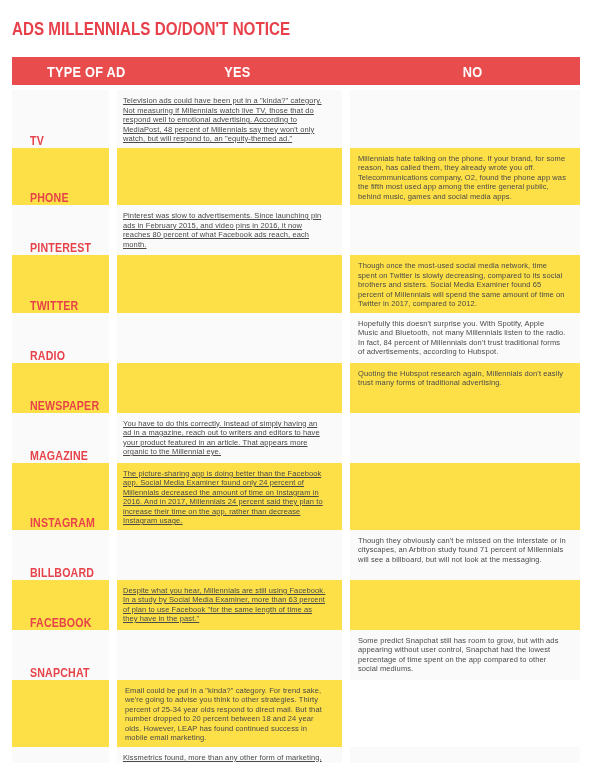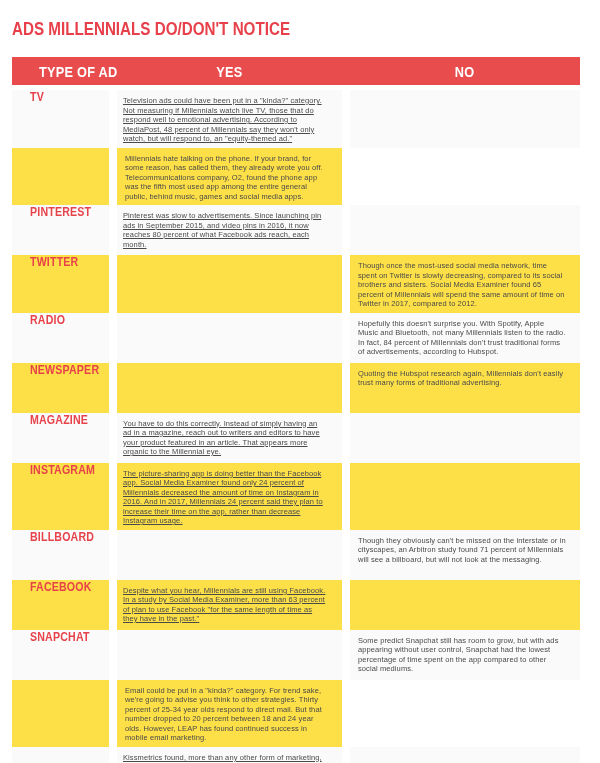--- a/index.html
+++ b/index.html
@@ -36,38 +36,39 @@
   .grid-cols {
     display: grid;
     grid-template-columns: 97px 225px 230px;
     column-gap: 8px;
   }
   .header-bar {
     background: #e84c4c;
     height: 28px;
     align-items: center;
     margin-bottom: 5px;
+    padding-left: 8px;
   }
   .header-cell {
     color: #ffffff;
     font-weight: bold;
     font-size: 15px;
     letter-spacing: 0.3px;
     white-space: nowrap;
     justify-self: center;
   }
   .h-type { transform: translateX(18px) scaleX(0.85); }
   .h-yes  { transform: scaleX(0.85); }
   .h-no   { transform: scaleX(0.85); }
   .row { min-height: 50px; }
   .row.odd  > div { background: #fafafa; }
   .row.even > div { background: #fde047; }
   .label-cell {
     display: flex;
-    align-items: flex-start;
+    align-items: flex-end;
     padding-left: 18px;
     box-sizing: border-box;
   }
   .ad-label {
     color: #e7424a;
     font-weight: bold;
     font-size: 12.5px;
     letter-spacing: 0.2px;
     white-space: nowrap;
     transform: scaleX(0.85);
@@ -101,29 +102,32 @@
     <div id="table-body">
   <div class="row grid-cols odd">
     <div class="label-cell">
       <span class="ad-label">TV</span>
     </div>
     <div class="text-cell cell-yes">Television ads could have been put in a "kinda?" category. Not measuring if Millennials watch live TV, those that do respond well to emotional advertising. According to MediaPost, 48 percent of Millennials say they won't only watch, but will respond to, an "equity-themed ad."</div>
     <div class="text-cell cell-no"></div>
   </div>
 
   <div class="row grid-cols even">
+    <div class="label-cell">
+      <span class="ad-label">PHONE</span>
+    </div>
     <div class="text-cell cell-yes"></div>
     <div class="text-cell cell-no">Millennials hate talking on the phone. If your brand, for some reason, has called them, they already wrote you off. Telecommunications company, O2, found the phone app was the fifth most used app among the entire general public, behind music, games and social media apps.</div>
   </div>
 
   <div class="row grid-cols odd">
     <div class="label-cell">
       <span class="ad-label">PINTEREST</span>
     </div>
-    <div class="text-cell cell-yes">Pinterest was slow to advertisements. Since launching pin ads in September 2015, and video pins in 2016, it now reaches 80 percent of what Facebook  ads reach, each month.</div>
+    <div class="text-cell cell-yes">Pinterest was slow to advertisements. Since launching pin ads in February 2015, and video pins in 2016, it now reaches 80 percent of what Facebook  ads reach, each month.</div>
     <div class="text-cell cell-no"></div>
   </div>
 
   <div class="row grid-cols even">
     <div class="label-cell">
       <span class="ad-label">TWITTER</span>
     </div>
     <div class="text-cell cell-yes"></div>
     <div class="text-cell cell-no">Though once the most-used social media network, time spent on Twitter is slowly decreasing, compared to its social brothers and sisters. Social Media Examiner found 65 percent of Millennials will spend the same amount of time on Twitter in 2017, compared to 2012.</div>
   </div>

